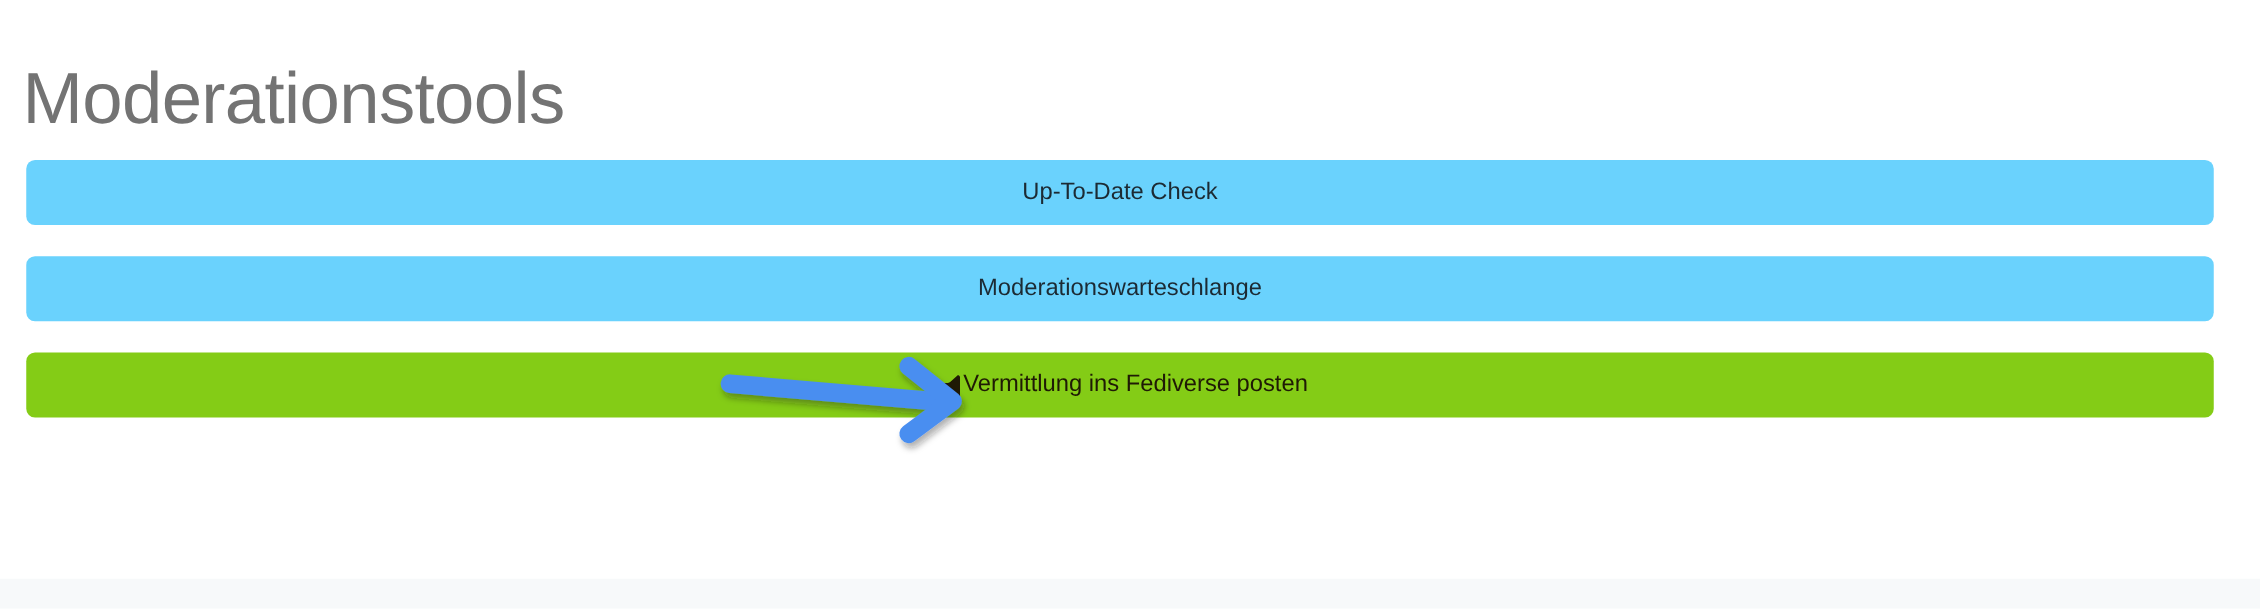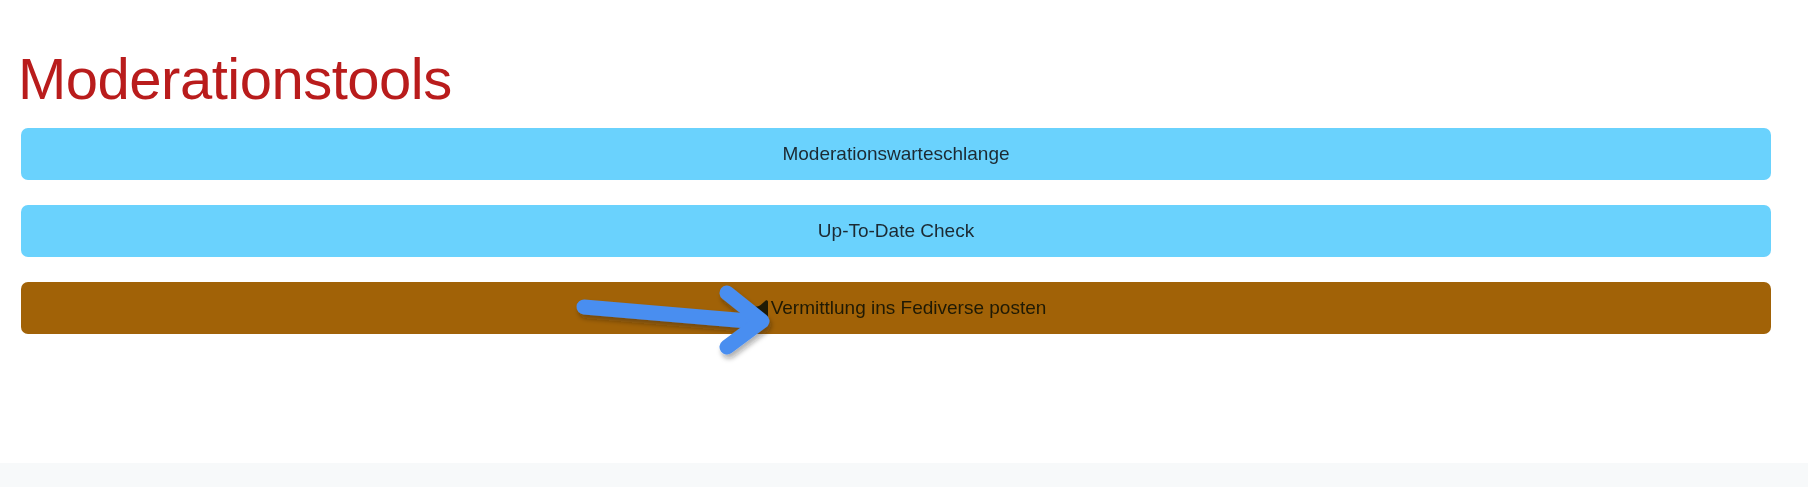--- a/index.html
+++ b/index.html
@@ -22,21 +22,21 @@
     background: #ffffff;
   }
 
   .page-title {
     position: absolute;
     left: 18px;
     top: 2px;
     font-size: 58px;
     line-height: 76px;
     font-weight: 400;
-    color: #b91c1c;
+    color: #737373;
     letter-spacing: -0.5px;
     white-space: nowrap;
   }
 
   .button-stack {
     position: absolute;
     left: 21px;
     top: 128px;
     width: 1750px;
   }
@@ -60,21 +60,21 @@
     cursor: pointer;
     text-align: center;
     white-space: nowrap;
   }
 
   .tool-button.blue {
     background: #6ad2fd;
   }
 
   .tool-button.orange {
-    background: #a16207;
+    background: #84cc16;
     color: #1f1a05;
     margin-bottom: 0;
   }
 
   .btn-label {
     display: inline-block;
   }
 
   .bullhorn-icon {
     display: inline-flex;
@@ -115,25 +115,25 @@
 </head>
 <body>
 
 <div class="page">
 
   <h1 class="page-title">Moderationstools</h1>
 
   <div class="button-stack">
 
     <button class="tool-button blue">
-      <span class="btn-label">Moderationswarteschlange</span>
+      <span class="btn-label">Up-To-Date Check</span>
     </button>
 
     <button class="tool-button blue">
-      <span class="btn-label">Up-To-Date Check</span>
+      <span class="btn-label">Moderationswarteschlange</span>
     </button>
 
 
     <button class="tool-button orange">
       <span class="bullhorn-icon">
         <svg width="22" height="19" viewBox="0 0 22 19" xmlns="http://www.w3.org/2000/svg">
           <g fill="#1f1a05">
             <path d="M20.2 0.4 C19.7 0.1 19.1 0.2 18.7 0.6 L13.6 5.1 C12.6 5.9 11.4 6.4 10.1 6.4 L8.2 6.4 L8.2 13.1 L10.1 13.1 C11.4 13.1 12.6 13.6 13.6 14.4 L18.7 18.9 C19.1 19.3 19.7 19.4 20.2 19.1 C20.7 18.8 21 18.3 21 17.7 L21 1.8 C21 1.2 20.7 0.7 20.2 0.4 Z"></path>
             <path d="M6.7 6.4 L3.1 6.4 C1.7 6.4 0.6 7.5 0.6 8.9 L0.6 10.6 C0.6 12 1.7 13.1 3.1 13.1 L3.4 13.1 L3.4 16.6 C3.4 17.4 4 18 4.8 18 L6.2 18 C7 18 7.6 17.4 7.6 16.6 L7.6 13.1 L6.7 13.1 Z"></path>
           </g>

